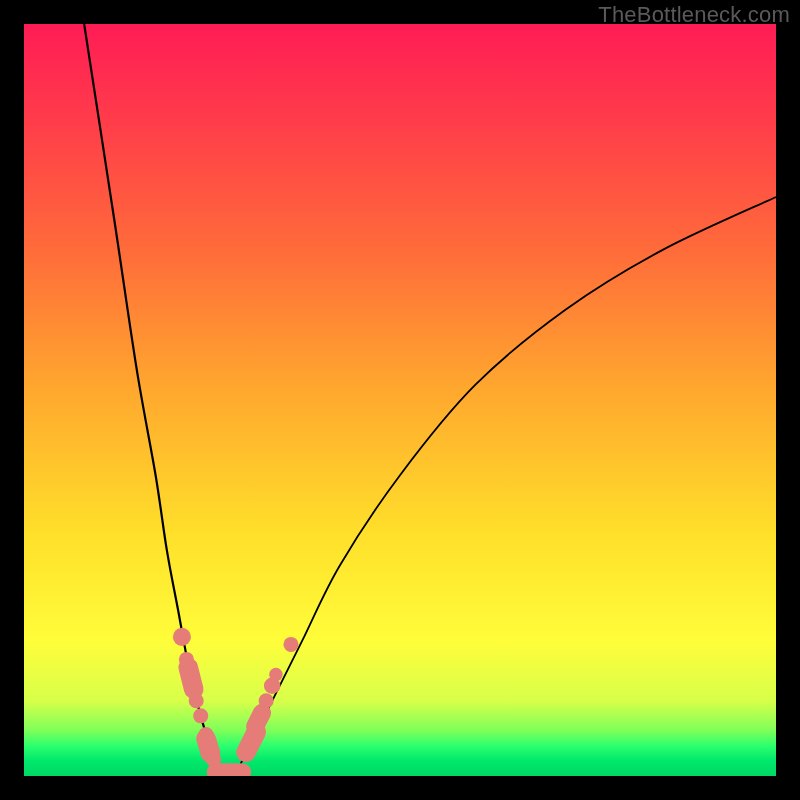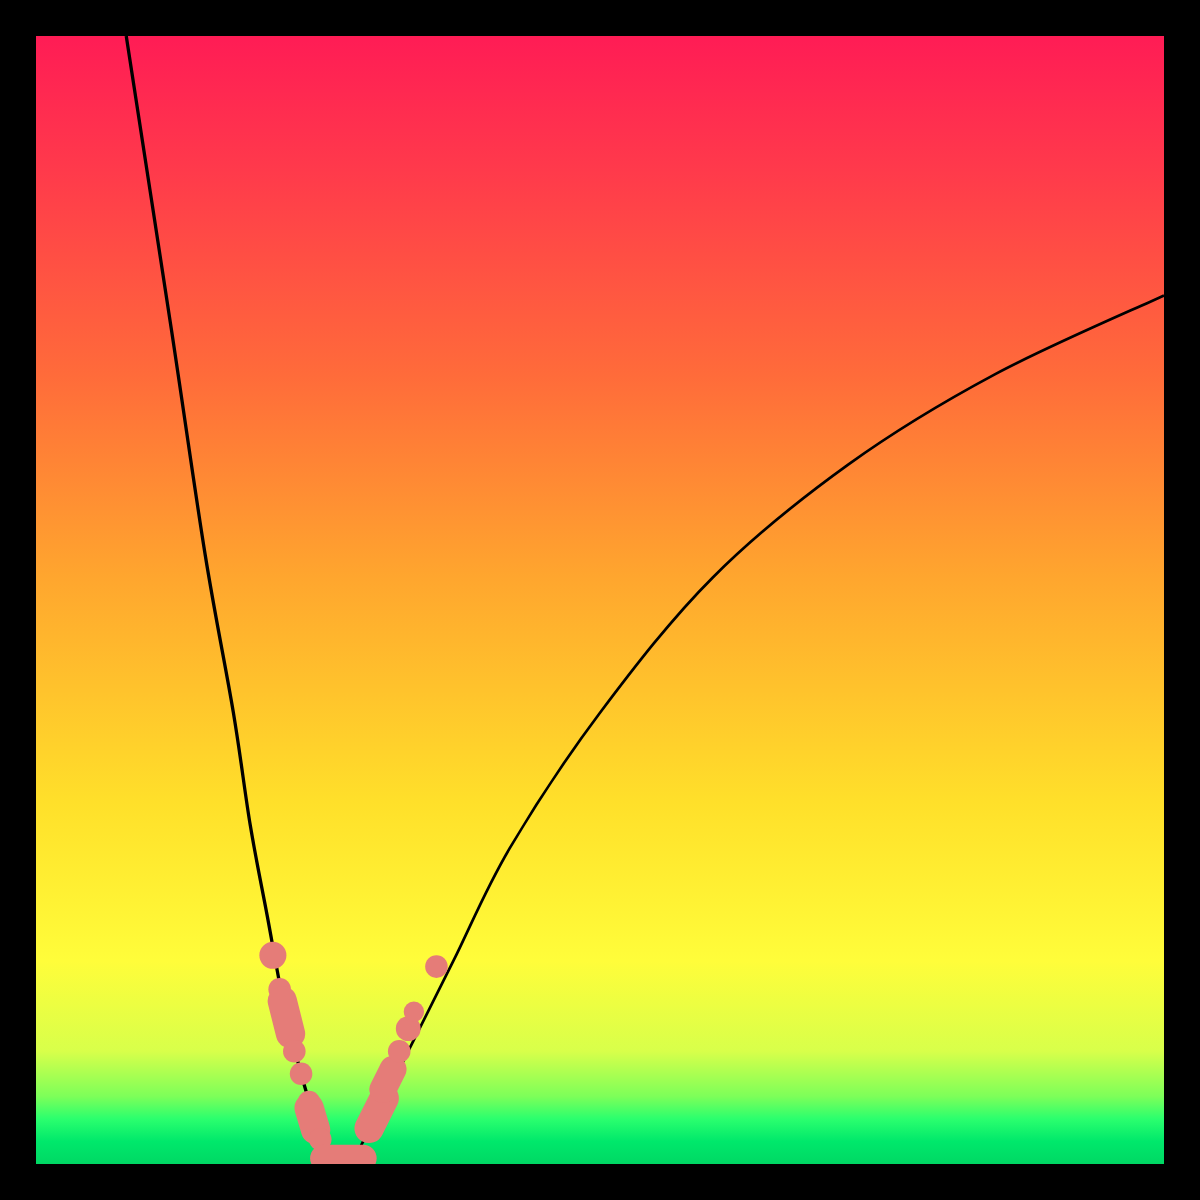--- a/index.html
+++ b/index.html
@@ -62,20 +62,21 @@
   }
   .bead {
     fill: #e57c78;
     stroke: none;
   }
 </style>
 </head>
 <body>
 
 <div class="frame">
+  <div class="watermark">TheBottleneck.com</div>
 
   <div class="plot">
     <svg class="curves" viewBox="0 0 752 752" preserveAspectRatio="none">
       <path id="left-curve" class="curve" d="M 60.160000000000004 0 C 65.17333333333333 32.586666666666666, 81.46666666666667 137.86666666666665, 90.24 195.51999999999998 C 99.01333333333332 253.17333333333332, 105.90666666666667 303.3066666666666, 112.8 345.91999999999996 C 119.69333333333333 388.5333333333333, 126.58666666666666 421.12, 131.6 451.2 C 136.61333333333332 481.28, 139.12 503.84, 142.88 526.4 C 146.64 548.9599999999999, 150.4 566.5066666666667, 154.16 586.56 C 157.92 606.6133333333332, 161.68 629.1733333333334, 165.44 646.72 C 169.2 664.2666666666667, 172.96 678.0533333333334, 176.72 691.84 C 180.48 705.6266666666667, 184.86666666666667 719.4133333333334, 188 729.44 C 191.13333333333333 739.4666666666667, 194.26666666666668 748.24, 195.52 752"></path>
       <path id="right-curve" class="curve right" d="M 210.56000000000003 752 C 213.0666666666667 746.9866666666667, 219.33333333333331 734.4533333333333, 225.6 721.92 C 231.86666666666667 709.3866666666667, 239.38666666666668 694.3466666666666, 248.16000000000003 676.8 C 256.93333333333334 659.2533333333333, 266.96000000000004 639.2, 278.24 616.64 C 289.52 594.0799999999999, 299.5466666666666 569.0133333333333, 315.84 541.4399999999999 C 332.1333333333333 513.8666666666666, 353.44 481.28, 376 451.2 C 398.56 421.12, 423.62666666666667 388.5333333333333, 451.2 360.96 C 478.7733333333333 333.38666666666666, 510.1066666666666 308.32, 541.4399999999999 285.76 C 572.7733333333333 263.2, 604.1066666666666 244.4, 639.1999999999999 225.60000000000002 C 674.2933333333333 206.80000000000004, 733.2 181.73333333333338, 752 172.96000000000004"></path>
       <g id="beads">
           <circle cx="157.92" cy="612.88" r="9.024" class="bead"></circle>
           <circle cx="162.43200000000002" cy="635.44" r="7.52" class="bead"></circle>
           <line x1="164.20819814959015" y1="643.2967925983606" x2="169.67980185040983" y2="665.1832074016394" stroke="#e57c78" stroke-width="19.552" stroke-linecap="round"></line>
           <circle cx="172.208" cy="676.8" r="7.52" class="bead"></circle>

